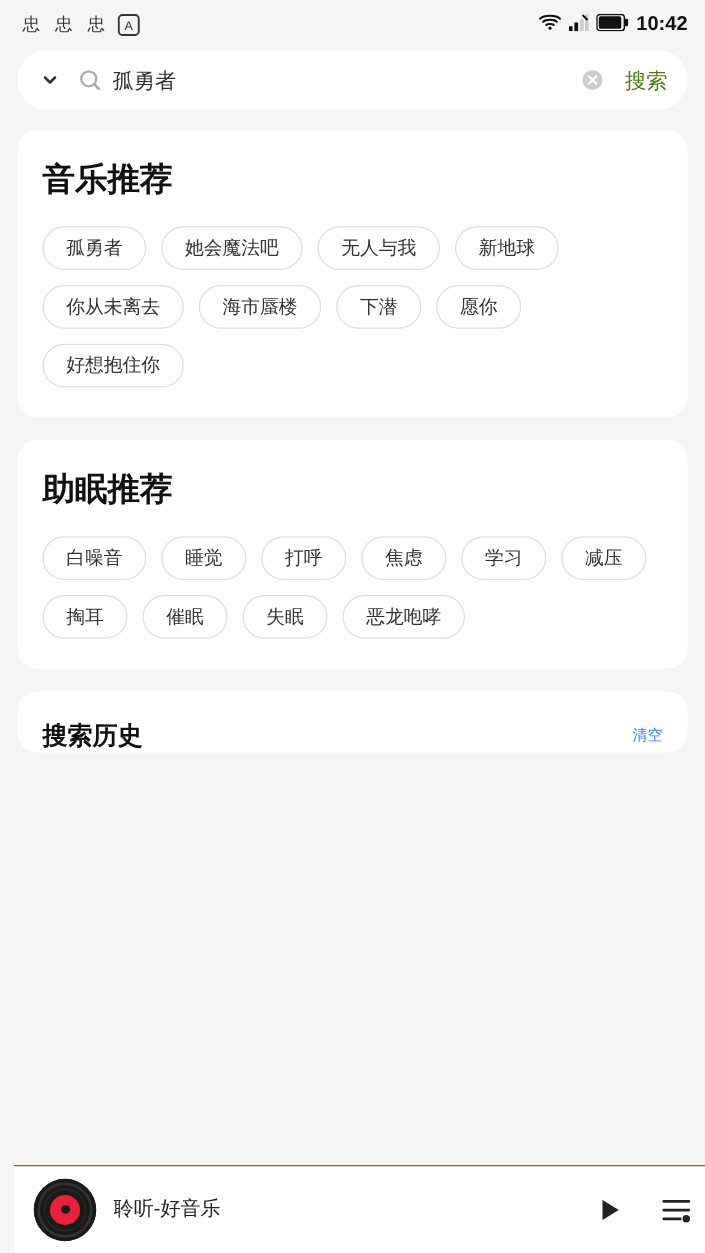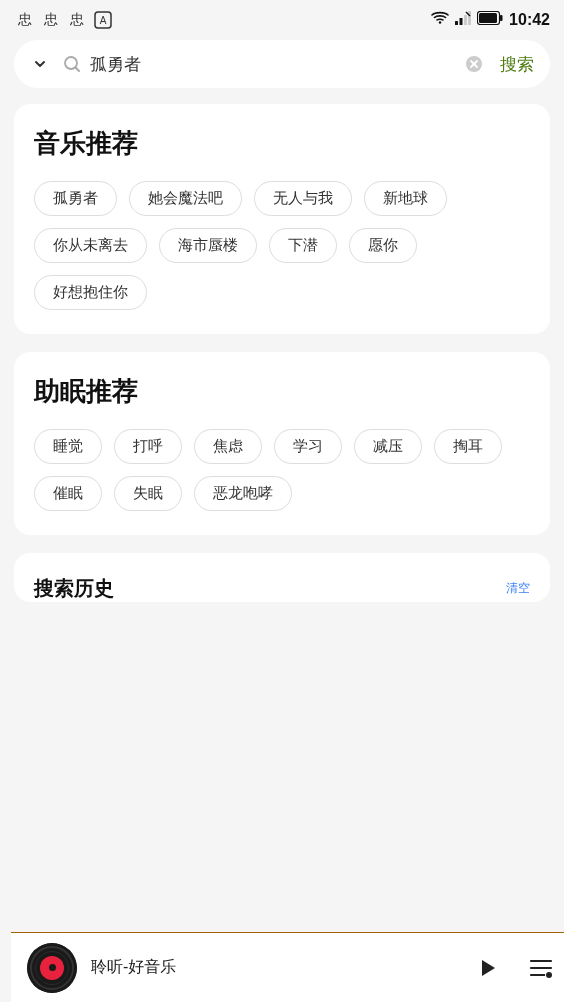--- a/index.html
+++ b/index.html
@@ -316,20 +316,21 @@
     <div class="tag">海市蜃楼</div>
     <div class="tag">下潜</div>
     <div class="tag">愿你</div>
     <div class="tag">好想抱住你</div>
   </div>
 </div>
 
 <div class="card">
   <div class="card-title">助眠推荐</div>
   <div class="tag-group">
+    <div class="tag">白噪音</div>
     <div class="tag">睡觉</div>
     <div class="tag">打呼</div>
     <div class="tag">焦虑</div>
     <div class="tag">学习</div>
     <div class="tag">减压</div>
     <div class="tag">掏耳</div>
     <div class="tag">催眠</div>
     <div class="tag">失眠</div>
     <div class="tag">恶龙咆哮</div>
   </div>

